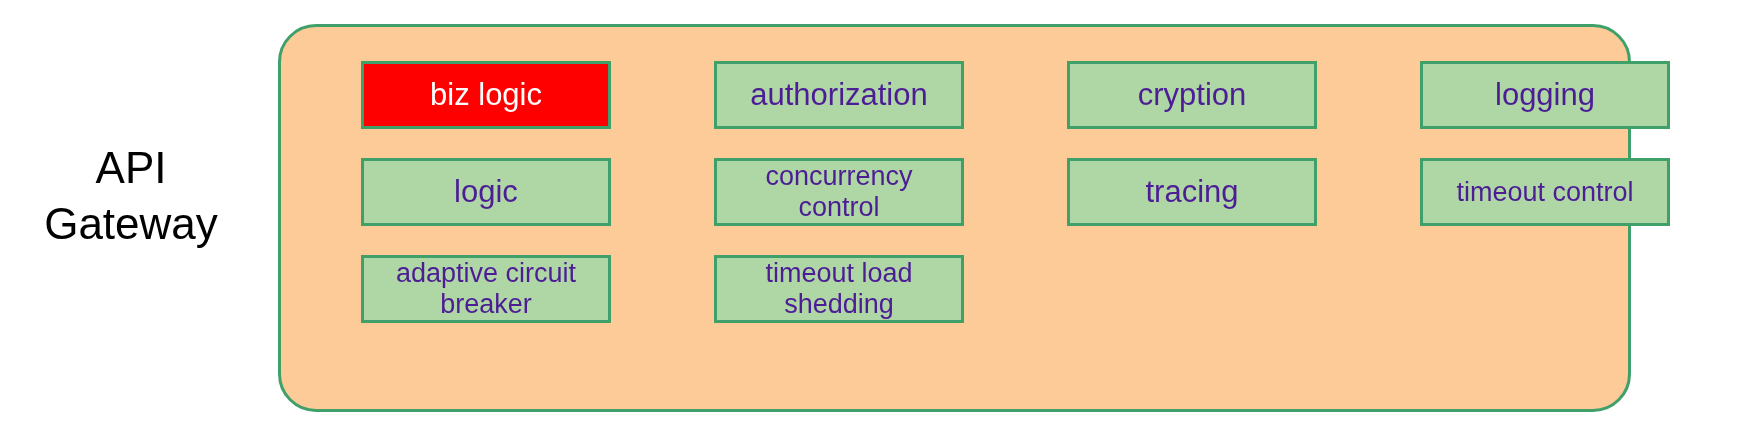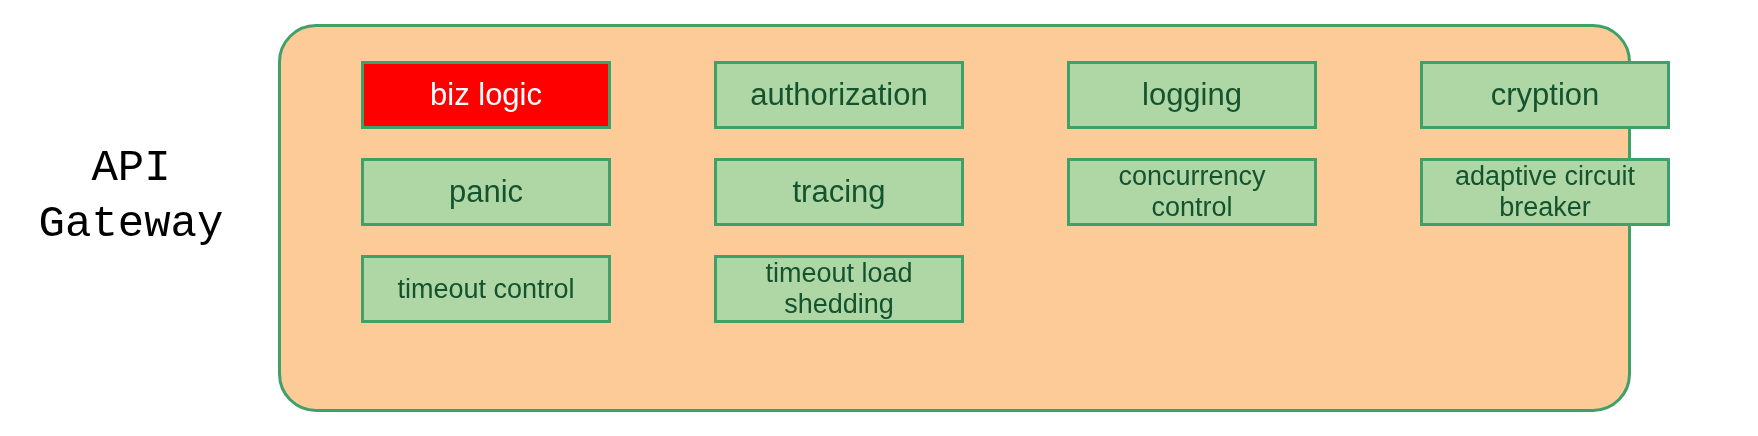--- a/index.html
+++ b/index.html
@@ -25,21 +25,21 @@
   .side-label {
     position: absolute;
     left: 0px;
     top: 140px;
     width: 262px;
     text-align: center;
     font-size: 44px;
     line-height: 56px;
     color: #000000;
     white-space: pre-line;
-    font-family: Liberation Mono, monospace;
+    font-family: Liberation Sans, sans-serif;
   }
 
   
   .panel {
     position: absolute;
     left: 278px;
     top: 24px;
     width: 1353px;
     height: 388px;
     box-sizing: border-box;
@@ -59,21 +59,21 @@
     grid-template-columns: repeat(4, 250px);
     grid-template-rows: repeat(3, 68px);
     column-gap: 103px;
     row-gap: 29px;
   }
 
   .cell {
     box-sizing: border-box;
     border: 3px solid #3FA06A;
     background: #AFD6A5;
-    color: #14532d;
+    color: #4c1d95;
     display: flex;
     align-items: center;
     justify-content: center;
     text-align: center;
     font-size: 31px;
     line-height: 34px;
     font-family: "Liberation Sans", sans-serif;
     white-space: pre-line;
     padding: 0 4px;
   }
@@ -94,29 +94,29 @@
 <div id="stage">
 
   <div class="side-label">API
 Gateway</div>
 
   <div class="panel">
     <div class="grid">
 
       <div class="cell highlight">biz logic</div>
       <div class="cell">authorization</div>
+      <div class="cell">cryption</div>
       <div class="cell">logging</div>
-      <div class="cell">cryption</div>
 
-      <div class="cell">panic</div>
-      <div class="cell">tracing</div>
-
+      <div class="cell">logic</div>
       <div class="cell size-sm">concurrency
 control</div>
+
+      <div class="cell">tracing</div>
+      <div class="cell size-sm">timeout control</div>
       <div class="cell size-sm">adaptive circuit
 breaker</div>
-      <div class="cell size-sm">timeout control</div>
       <div class="cell size-sm">timeout load
 shedding</div>
 
     </div>
   </div>
 </div>
 
 </body></html>

